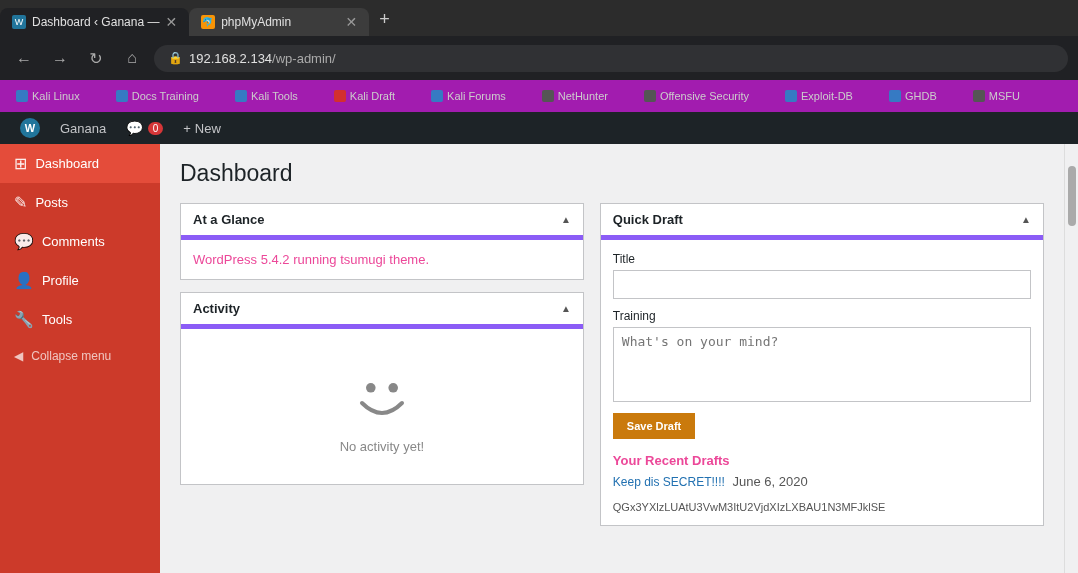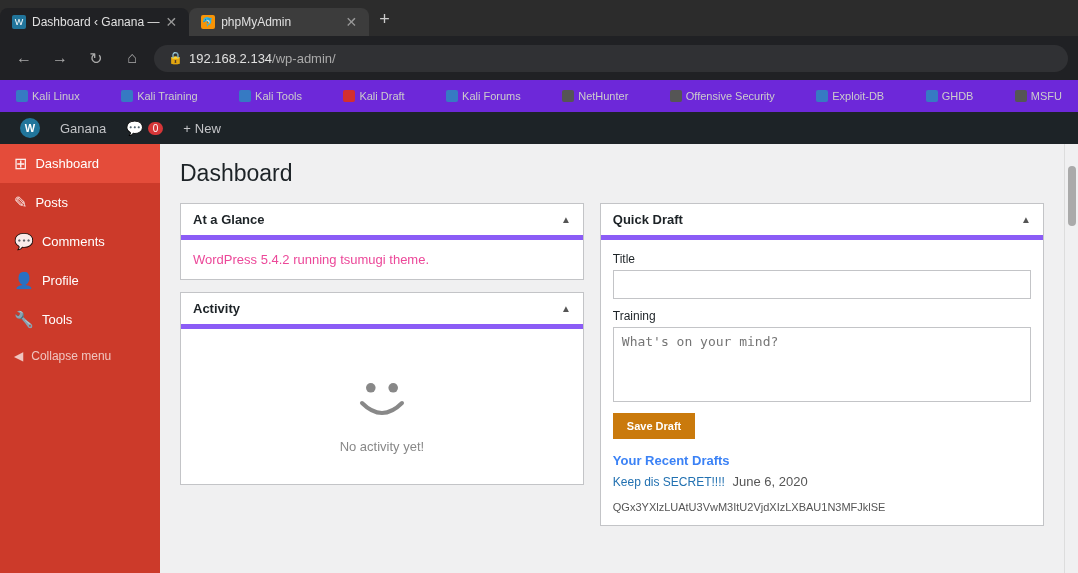--- a/index.html
+++ b/index.html
@@ -12,21 +12,21 @@
     .tab-close { margin-left: auto; color: #999; font-size: 14px; cursor: pointer; }
     .browser-new-tab { color: #ccc; font-size: 18px; padding: 6px 10px; }
     
     .browser-nav { background: #202124; display: flex; align-items: center; padding: 6px 10px; gap: 8px; height: 44px; }
     .nav-btn { color: #aaa; font-size: 16px; cursor: pointer; padding: 4px; border-radius: 50%; width: 28px; height: 28px; display: flex; align-items: center; justify-content: center; }
     .address-bar { flex: 1; background: #303134; border-radius: 20px; padding: 6px 14px; display: flex; align-items: center; gap: 6px; color: #e0e0e0; font-size: 13px; }
     .address-lock { color: #aaa; font-size: 12px; }
     .address-text { color: #e0e0e0; }
     .address-text .path { color: #aaa; }
 
-    .bookmarks-bar { background: #6d28d9; display: flex; align-items: center; padding: 4px 8px; gap: 20px; height: 32px; overflow: hidden; justify-content: space-between; }
+    .bookmarks-bar { background: #a21caf; display: flex; align-items: center; padding: 4px 8px; gap: 20px; height: 32px; overflow: hidden; }
     .bookmark-item { display: flex; align-items: center; gap: 4px; padding: 3px 8px; border-radius: 4px; color: #ccc; font-size: 11px; cursor: pointer; white-space: nowrap; }
     .bookmark-icon { width: 12px; height: 12px; border-radius: 2px; flex-shrink: 0; }
 
     
     .wp-admin { display: flex; flex-direction: column; height: calc(573px - 112px); }
     
     
     .wp-adminbar { background: #1d2327; color: #c3c4c7; display: flex; align-items: center; height: 32px; padding: 0 10px; gap: 0; font-size: 13px; }
     .adminbar-item { display: flex; align-items: center; gap: 4px; padding: 0 10px; height: 32px; color: #c3c4c7; cursor: pointer; white-space: nowrap; }
     .wp-logo { background: #21759b; width: 20px; height: 20px; border-radius: 50%; display: flex; align-items: center; justify-content: center; font-size: 11px; font-weight: bold; color: white; }
@@ -63,21 +63,21 @@
     
     .activity-empty { display: flex; flex-direction: column; align-items: center; justify-content: center; padding: 30px 20px; color: #888; text-align: center; }
     .smiley-svg { width: 80px; height: 80px; }
     .no-activity { color: #888; font-size: 13px; }
 
     
     .quick-draft-label { color: #1d2327; font-size: 12px; margin-bottom: 4px; display: block; }
     .quick-draft-input { width: 100%; border: 1px solid #c3c4c7; padding: 6px 8px; font-size: 13px; color: #1d2327; outline: none; }
     .quick-draft-textarea { width: 100%; border: 1px solid #c3c4c7; padding: 6px 8px; font-size: 13px; color: #888; outline: none; resize: none; height: 75px; }
     .save-draft-btn { background: #ca7a0c; color: white; border: none; padding: 7px 14px; font-size: 11px; cursor: pointer; margin-top: 8px; font-weight: 600; }
-    .recent-drafts-title { font-size: 13px; font-weight: 600; color: #3b82f6; margin-top: 14px; margin-bottom: 6px; }
+    .recent-drafts-title { font-size: 13px; font-weight: 600; color: #ec4899; margin-top: 14px; margin-bottom: 6px; }
     .draft-link { color: #2271b1; text-decoration: none; font-size: 12px; }
     .draft-date { color: #555; font-size: 13px; margin-left: 4px; }
     .draft-excerpt { color: #555; font-size: 11px; word-break: break-all; margin-top: 12px; }
 
     
     .scroll-track { width: 14px; background: #f0f0f1; border-left: 1px solid #ddd; display: flex; flex-direction: column; align-items: center; padding: 2px 0; }
     .scroll-thumb { background: #aaa; width: 8px; border-radius: 4px; height: 60px; margin-top: 20px; }
     
     .content-area { display: flex; flex: 1; overflow: hidden; }
   </style>
@@ -113,21 +113,21 @@
     </div>
   </div>
 
   <div class="bookmarks-bar">
     <div class="bookmark-item">
       <div class="bookmark-icon" style="background:#367ac3"></div>
       <span>Kali Linux</span>
     </div>
     <div class="bookmark-item">
       <div class="bookmark-icon" style="background:#367ac3"></div>
-      <span>Kali Training</span>
+      <span>Docs Training</span>
     </div>
     <div class="bookmark-item">
       <div class="bookmark-icon" style="background:#367ac3"></div>
       <span>Kali Tools</span>
     </div>
     <div class="bookmark-item">
       <div class="bookmark-icon" style="background:#d32f2f"></div>
       <span>Kali Draft</span>
     </div>
     <div class="bookmark-item">

